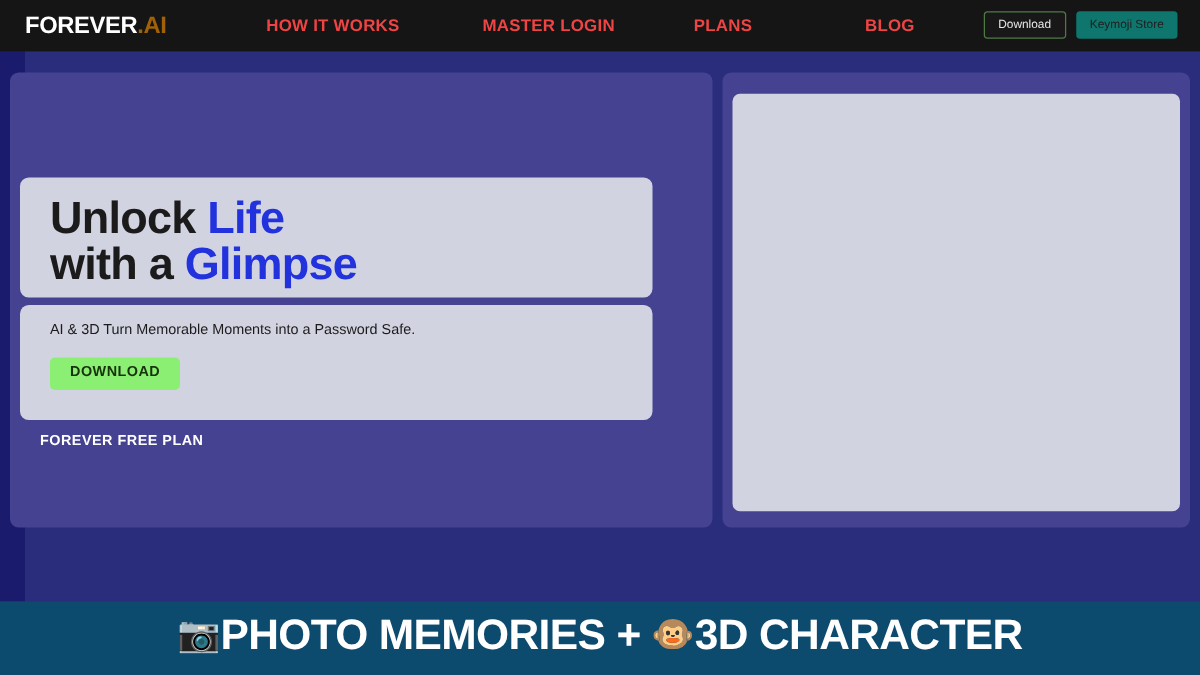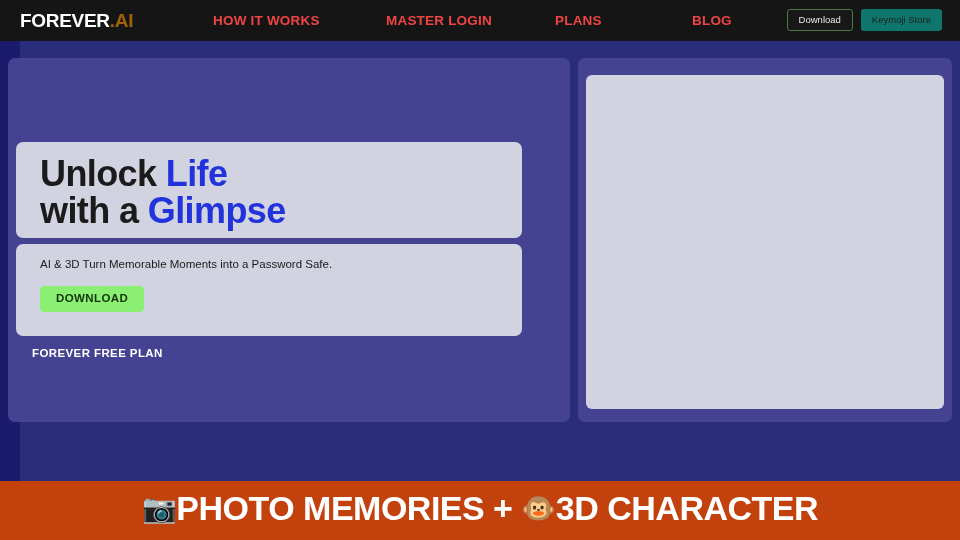--- a/index.html
+++ b/index.html
@@ -207,21 +207,21 @@
     white-space: nowrap;
   }
 
   
   .banner {
     position: absolute;
     left: 0;
     top: 481px;
     width: 960px;
     height: 59px;
-    background: #c2410c;
+    background: #0c4a6e;
     overflow: hidden;
   }
   .banner-inner {
     position: absolute;
     top: 8px;
     left: 0;
     width: 960px;
     text-align: center;
     font-size: 34px;
     font-weight: bold;

